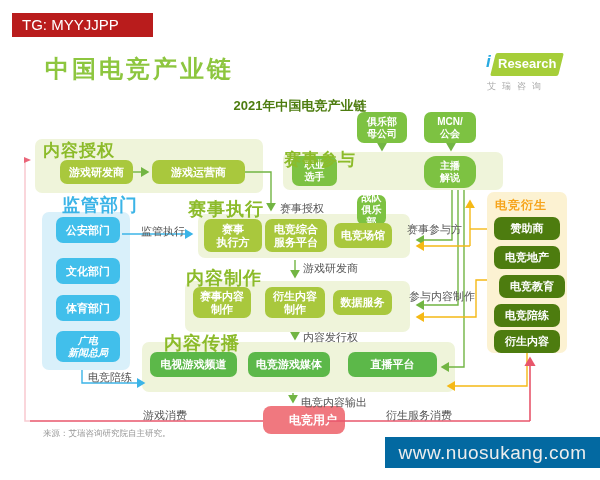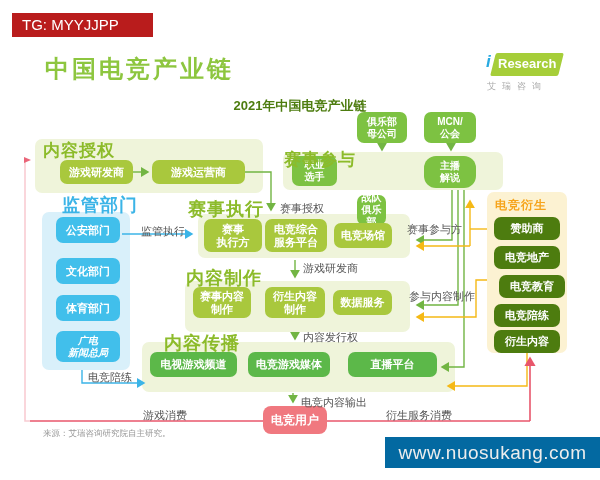--- a/index.html
+++ b/index.html
@@ -14,21 +14,21 @@
   .t-blue{color:#3BB4E7;}
   .t-orange{color:#F6A41C;}
   .bx{position:absolute;border-radius:7px;color:#fff;font-weight:bold;display:flex;
       align-items:center;justify-content:center;text-align:center;white-space:pre-line;
       line-height:1.18;font-size:11px;z-index:2;}
   .g1{background:#A9C83D;}
   .g2{background:#7DC242;}
   .g3{background:#5CB849;}
   .bl{background:#41BFEB;}
   .or{background:#4d7c0f;}
-  .pk{background:#F0787F;}
+  .pk{background:#F0787F;padding-left:18px;}
   .f10{font-size:10px;}
   .elabel{position:absolute;font-size:11px;color:#555;z-index:6;white-space:nowrap;}
   #arrows{position:absolute;left:0;top:0;z-index:5;pointer-events:none;}
   .tg-badge{position:absolute;left:12px;top:13px;width:131px;height:24px;background:#b91c1c;
       color:#fff;font-size:15px;line-height:24px;padding-left:10px;z-index:9;}
   .main-title{position:absolute;left:45px;top:53px;font-size:24px;font-weight:bold;
       color:#8DC63F;letter-spacing:3px;z-index:3;text-align:right;}
   .chart-title{position:absolute;left:0;top:97px;width:100%;text-align:center;font-size:13px;
       font-weight:bold;color:#4d7c0f;z-index:3;}
   .logo{position:absolute;left:485px;top:52px;width:80px;height:26px;z-index:3;}

